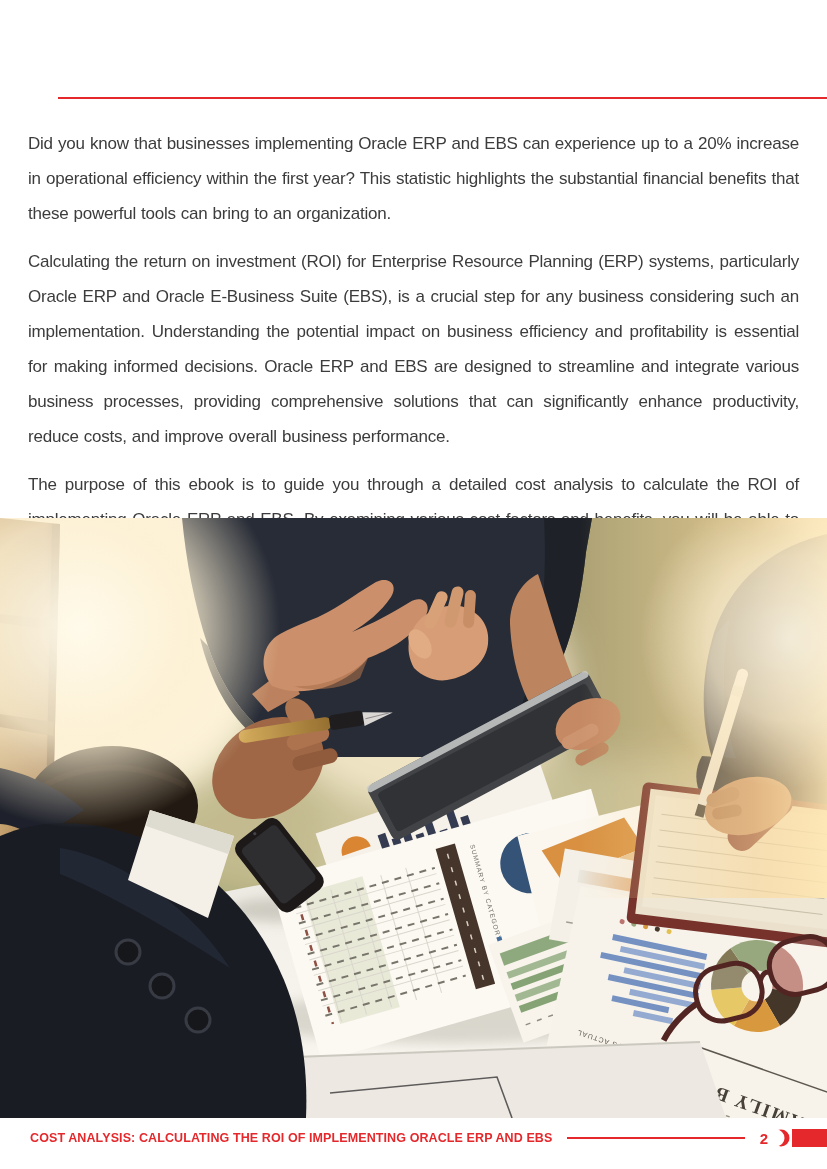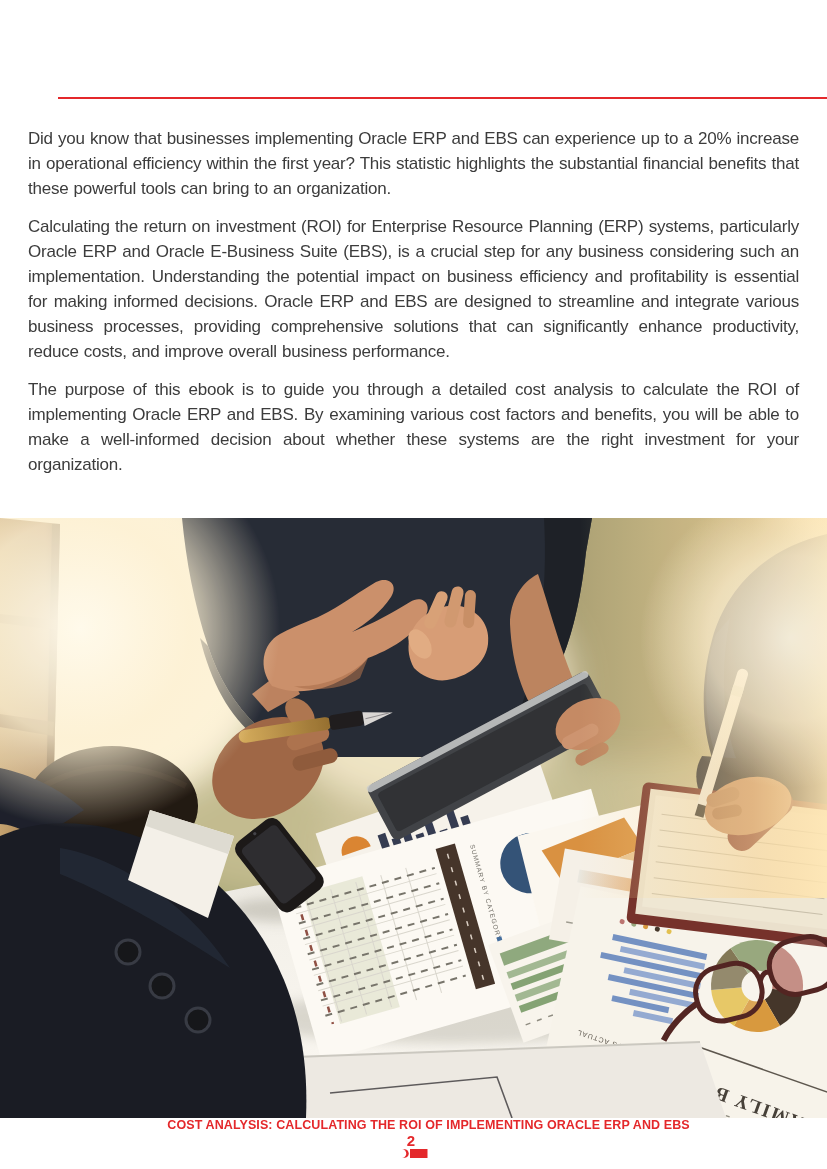--- a/index.html
+++ b/index.html
@@ -14,27 +14,27 @@
     font-family:"Liberation Sans",sans-serif;
   }
   .content{position:absolute;left:28px;right:28px;top:97px;}
   .heading-row{display:flex;align-items:center;margin-bottom:27px;}
   .page-title{
     font-size:29px;font-weight:bold;color:var(--accent);
     margin:0;letter-spacing:.4px;white-space:nowrap;
   }
   .heading-rule{flex:1;height:2px;background:var(--accent);margin-left:30px;margin-right:-28px;}
   .body-copy p{
-    margin:0 0 13px;font-size:17px;line-height:25px;color:var(--body_text);
+    margin:0 0 13px;font-size:17px;line-height:35px;color:var(--body_text);
     text-align:justify;letter-spacing:-.22px;word-spacing:.5px;
   }
   .photo{position:absolute;left:0;top:518px;width:827px;height:600px;display:block;}
   .footer{
     position:absolute;left:0;right:0;top:1118px;height:40px;background:var(--page_background);
-    display:flex;align-items:center;flex-direction:column;
+    display:flex;align-items:center;
   }
   .footer-title{
     margin-left:30px;font-size:12.5px;font-weight:bold;color:var(--accent);
     letter-spacing:.1px;white-space:nowrap;
   }
   .footer-rule{flex:1;height:2px;background:var(--accent);margin:0 15px;}
   .footer-page-number{font-size:15px;font-weight:bold;color:var(--accent);margin-right:5px;}
   .footer-ribbon{display:block;}
 </style>
 </head>

